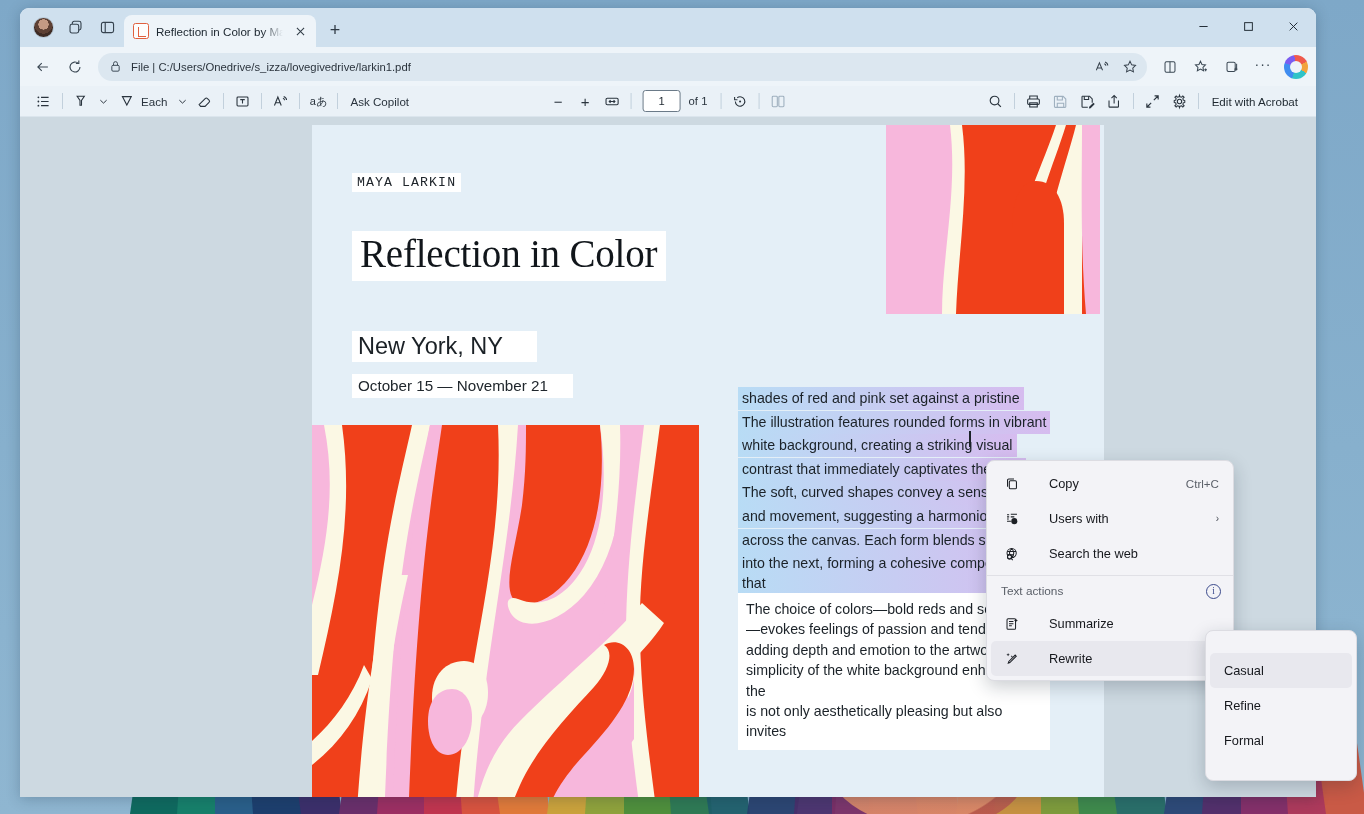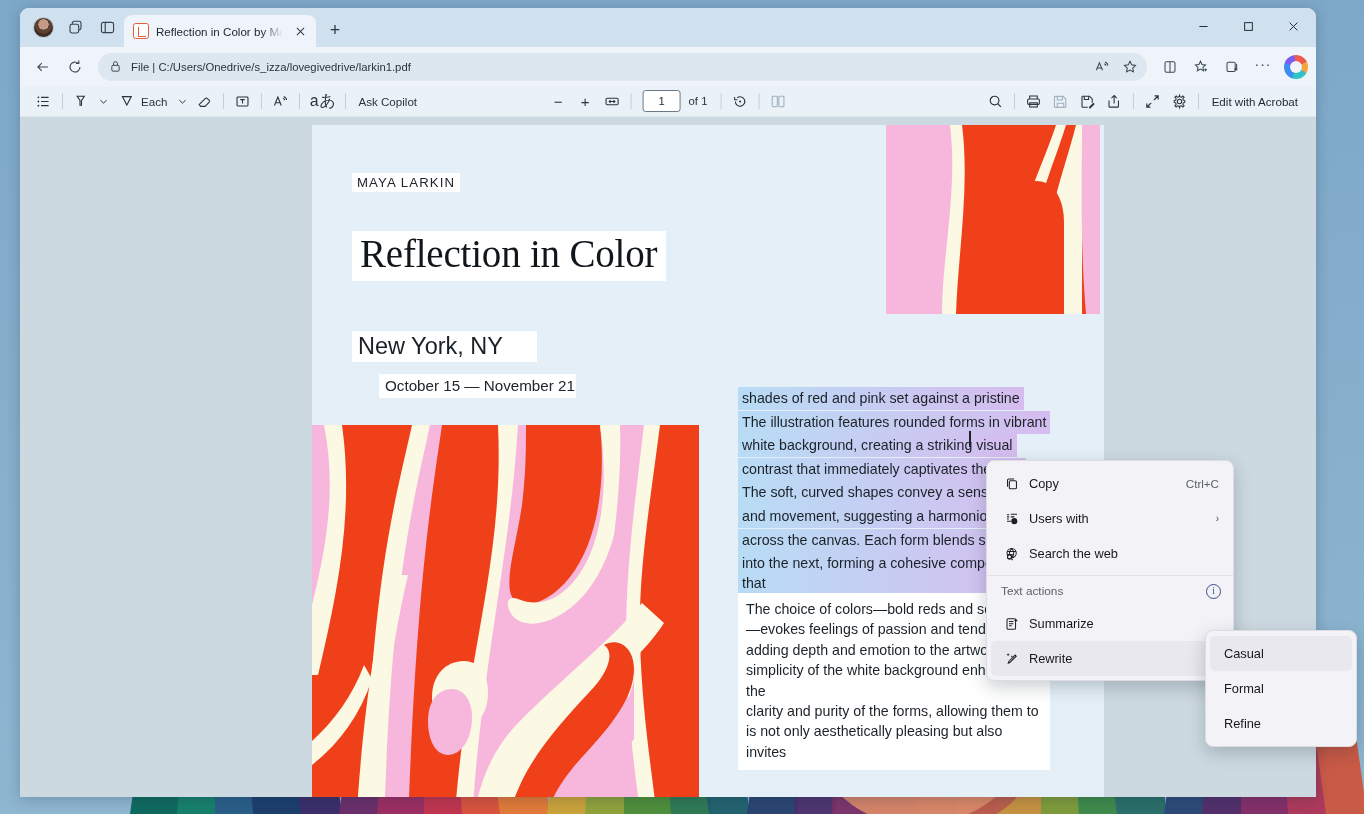--- a/index.html
+++ b/index.html
@@ -202,43 +202,42 @@
     position: absolute;
     left: 292px; top: 8px;
     width: 792px; height: 700px;
     background: #e4eff7;
   }
 
   
   .hl { background: #ffffff; display: inline-block; }
   #doc-author {
     position: absolute; left: 40px; top: 48px;
-    font-family: Liberation Sans, sans-serif;
+    font-family: Liberation Mono, monospace;
     font-size: 13.2px; letter-spacing: 1.1px;
     color: #20262c;
     padding: 2px 5px;
   }
   #doc-title {
     position: absolute; left: 40px; top: 106px;
     font-family: "Liberation Serif", serif;
     font-size: 39px; color: #11161b;
     padding: 3px 9px 6px 8px;
     line-height: 1.04;
     letter-spacing: -0.2px;
   }
   #doc-city {
     position: absolute; left: 40px; top: 206px;
     font-size: 23.5px; color: #1b2126;
     padding: 2px 34px 2px 6px;
   }
   #doc-dates {
     position: absolute; left: 40px; top: 249px;
     font-size: 15.2px; color: #20272d;
-    padding: 3px 1px 4px 6px;
-    margin-left: 27px;
+    padding: 3px 25px 4px 6px;
   }
 
   
   .art { position: absolute; overflow: hidden; }
   #art-top { left: 574px; top: 0px; width: 214px; height: 189px; }
   #art-main { left: 0px; top: 300px; width: 387px; height: 400px; }
 
   
   #para-sel {
     position: absolute; left: 426px; top: 262px; width: 316px;
@@ -279,21 +278,21 @@
     border: 1px solid #dcdce2;
     border-radius: 8px;
     box-shadow: 0 6px 18px rgba(20,30,45,.22);
     padding: 5px 0 4px 0;
     overflow: hidden;
   }
   .ctx-item {
     height: 35px;
     display: flex; align-items: center;
     padding: 0 10px 0 12px;
-    gap: 8px;
+    gap: 28px;
     color: #16181d;
     font-size: 12.8px;
     margin: 0 4px;
     border-radius: 5px;
   }
   .ctx-item.hovered { background: #e8e8ee; }
   .ctx-ico {
     width: 18px; height: 18px; flex: 0 0 18px;
     display: flex; align-items: center; justify-content: center;
     color: #1d2026;
@@ -316,21 +315,21 @@
   }
 
   #submenu {
     position: absolute;
     left: 1205px; top: 630px;
     width: 152px;
     background: #f3f3f7;
     border: 1px solid #dcdce2;
     border-radius: 8px;
     box-shadow: 0 6px 18px rgba(20,30,45,.22);
-    padding: 5px 0;
+    padding: 22px 0;
   }
   .sub-item {
     height: 35px; display: flex; align-items: center;
     padding: 0 14px; font-size: 12.8px; color: #16181d;
     margin: 0 4px; border-radius: 5px;
   }
   .sub-item.hovered { background: #e8e8ee; }
 
   svg { display: block; }
 </style>
@@ -534,21 +533,21 @@
     </div>
     <div class="sep"></div>
     <div class="tool">
       <svg width="17" height="17" viewBox="0 0 18 18" fill="none" stroke="currentColor" stroke-width="1.15">
         <path d="M2.6 13.2L6.2 4.2l3.6 9M3.9 10.4h4.6"></path>
         <path d="M11.6 5.6c1.1.4 1.7 1.2 1.7 2.2M12.4 3.6c1.9.7 3 2.1 3 3.9"></path>
       </svg>
     </div>
     <div class="sep"></div>
     <div class="tool">
-      <span style="font-size:16px;letter-spacing:.5px;font-family:Liberation Mono, monospace;">aあ</span>
+      <span style="font-size:11px;letter-spacing:.5px;">aあ</span>
     </div>
     <div class="sep"></div>
     <div class="tool label">
       <span>Ask Copilot</span>
     </div>
 
     <div id="tb-center">
       <div class="tool" style="font-size:15px;">−</div>
       <div class="tool" style="font-size:15px;">+</div>
       <div class="tool">
@@ -698,21 +697,20 @@
         <span class="ln" style="background: linear-gradient(90deg, rgb(184, 220, 245) 0%, rgb(214, 188, 239) 100%);">across the canvas. Each form blends seamlessly</span>
         <span class="ln" style="background: linear-gradient(90deg, rgb(184, 220, 245) 0%, rgb(214, 188, 239) 100%);">into the next, forming a cohesive composition that</span>
         <span class="ln" style="background: linear-gradient(90deg, rgb(184, 220, 245) 0%, rgb(214, 188, 239) 100%);">exudes a sense of warmth and playfulness.</span>
       </div>
 
       <div id="para-body">
         <span class="ln">The choice of colors—bold reds and soft pinks</span>
         <span class="ln">—evokes feelings of passion and tenderness,</span>
         <span class="ln">adding depth and emotion to the artwork. The</span>
         <span class="ln">simplicity of the white background enhances the</span>
-        <span class="ln">clarity and purity of the forms, allowing them to</span>
         <span class="ln">is not only aesthetically pleasing but also invites</span>
 
       </div>
 
     </div>
   </div>
 
   <div id="caret"></div>
 
   <div id="ctxmenu">
@@ -782,15 +780,15 @@
       </span>
       <span class="ctx-label">Rewrite</span>
       <span class="ctx-arrow">›</span>
     </div>
   </div>
 
 </div>
 
 <div id="submenu">
   <div class="sub-item hovered">Casual</div>
+  <div class="sub-item">Refine</div>
   <div class="sub-item">Formal</div>
-  <div class="sub-item">Refine</div>
 </div>
 
 </body></html>

